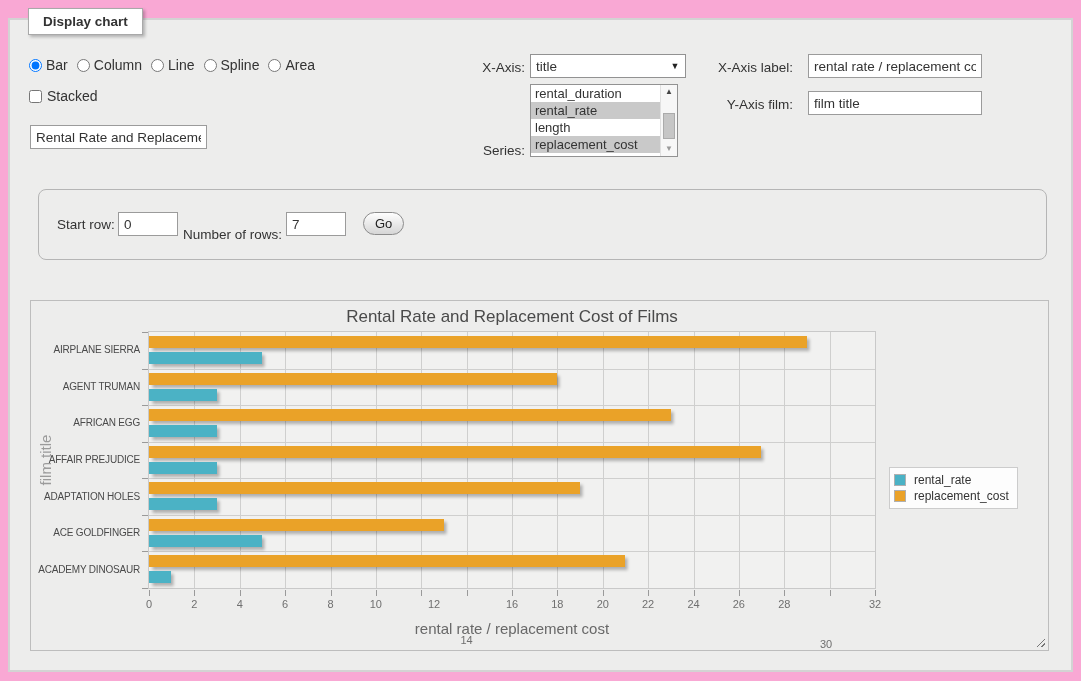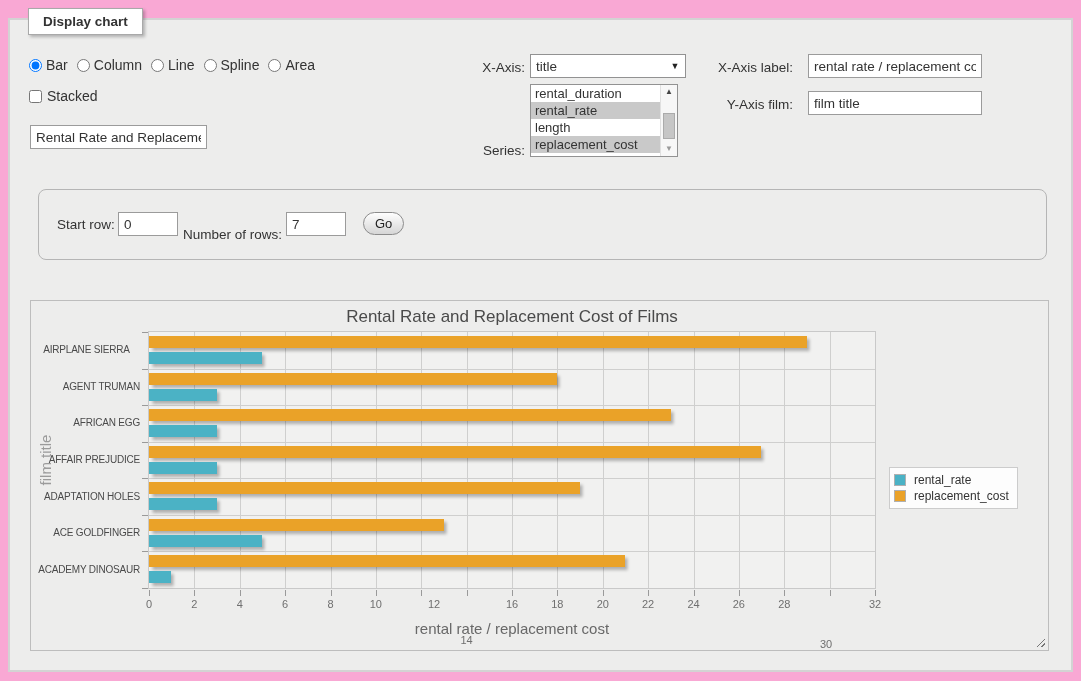--- a/index.html
+++ b/index.html
@@ -240,21 +240,21 @@
       <div class="xtick" style="left: 707.875px;"></div>
       <div class="xt-lbl" style="left: 692.875px;">26</div>
       <div class="xtick" style="left: 753.25px;"></div>
       <div class="xt-lbl" style="left: 738.25px;">28</div>
       <div class="xtick" style="left: 798.625px;"></div>
       <div class="xt-lbl" style="left: 780px; margin-top: 40px;">30</div>
       <div class="xtick" style="left: 844px;"></div>
       <div class="xt-lbl" style="left: 829px;">32</div>
       <div class="bar" style="left: 118px; top: 35px; width: 657.711px; background: rgb(234, 162, 40);"></div>
       <div class="bar" style="left: 118px; top: 51px; width: 113.211px; background: rgb(75, 178, 197);"></div>
-      <div class="cat-lbl" style="top: 43.2857px; text-align: center;">AIRPLANE SIERRA</div>
+      <div class="cat-lbl" style="top: 43.2857px;">AIRPLANE SIERRA</div>
       <div class="bar" style="left: 118px; top: 71.5714px; width: 408.148px; background: rgb(234, 162, 40);"></div>
       <div class="bar" style="left: 118px; top: 87.5714px; width: 67.8356px; background: rgb(75, 178, 197);"></div>
       <div class="cat-lbl" style="top: 79.8571px;">AGENT TRUMAN</div>
       <div class="bar" style="left: 118px; top: 108.143px; width: 521.586px; background: rgb(234, 162, 40);"></div>
       <div class="bar" style="left: 118px; top: 124.143px; width: 67.8356px; background: rgb(75, 178, 197);"></div>
       <div class="cat-lbl" style="top: 116.429px;">AFRICAN EGG</div>
       <div class="bar" style="left: 118px; top: 144.714px; width: 612.336px; background: rgb(234, 162, 40);"></div>
       <div class="bar" style="left: 118px; top: 160.714px; width: 67.8356px; background: rgb(75, 178, 197);"></div>
       <div class="cat-lbl" style="top: 153px;">AFFAIR PREJUDICE</div>
       <div class="bar" style="left: 118px; top: 181.286px; width: 430.836px; background: rgb(234, 162, 40);"></div>

